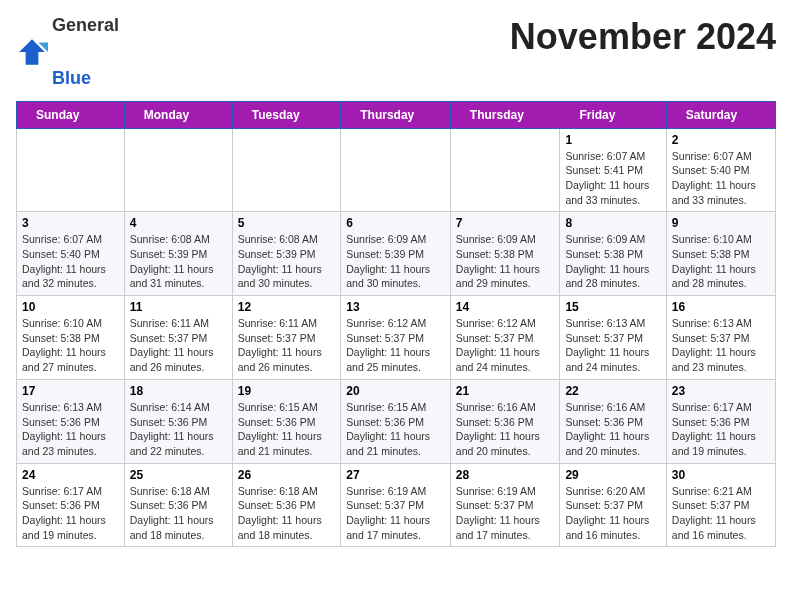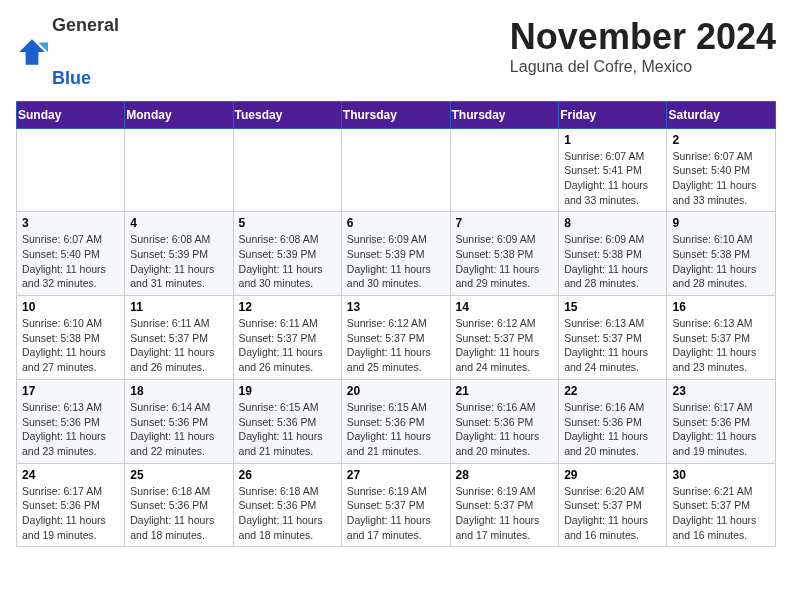--- a/index.html
+++ b/index.html
@@ -46,24 +46,24 @@
     .location-title {
       font-size: 16px;
       color: #444;
     }
     .calendar {
       width: 100%;
       border-collapse: collapse;
       font-size: 11px;
     }
     .calendar th {
-      background-color: #4c1d95;
+      background-color: #a21caf;
       color: #fff;
       text-align: left;
-      padding: 6px 1px;
+      padding: 6px 19px;
       font-size: 12px;
       border: 1px solid #2a5bbf;
     }
     .calendar td {
       border: 1px solid #ccc;
       vertical-align: top;
       padding: 4px 5px;
       width: 113px;
       min-height: 80px;
       background: #fff;
@@ -94,21 +94,20 @@
       <polygon points="20,4 36,20 28,20 28,36 12,36 12,20 4,20" fill="#1a5fcc"></polygon>
       <polygon points="28,8 40,8 40,20" fill="#3a9fd5"></polygon>
     </svg>
     <div class="logo-text">
       <span class="logo-general">General</span>
       <span class="logo-blue">Blue</span>
     </div>
   </div>
   <div class="title-block">
     <div class="month-title">November 2024</div>
-    <div class="location-title">Laguna del Cofre, Mexico</div>
   </div>
 </div>
 
 <table class="calendar">
   <thead>
     <tr id="weekday-header">
         <th>Sunday</th>
         <th>Monday</th>
         <th>Tuesday</th>
         <th>Thursday</th>

